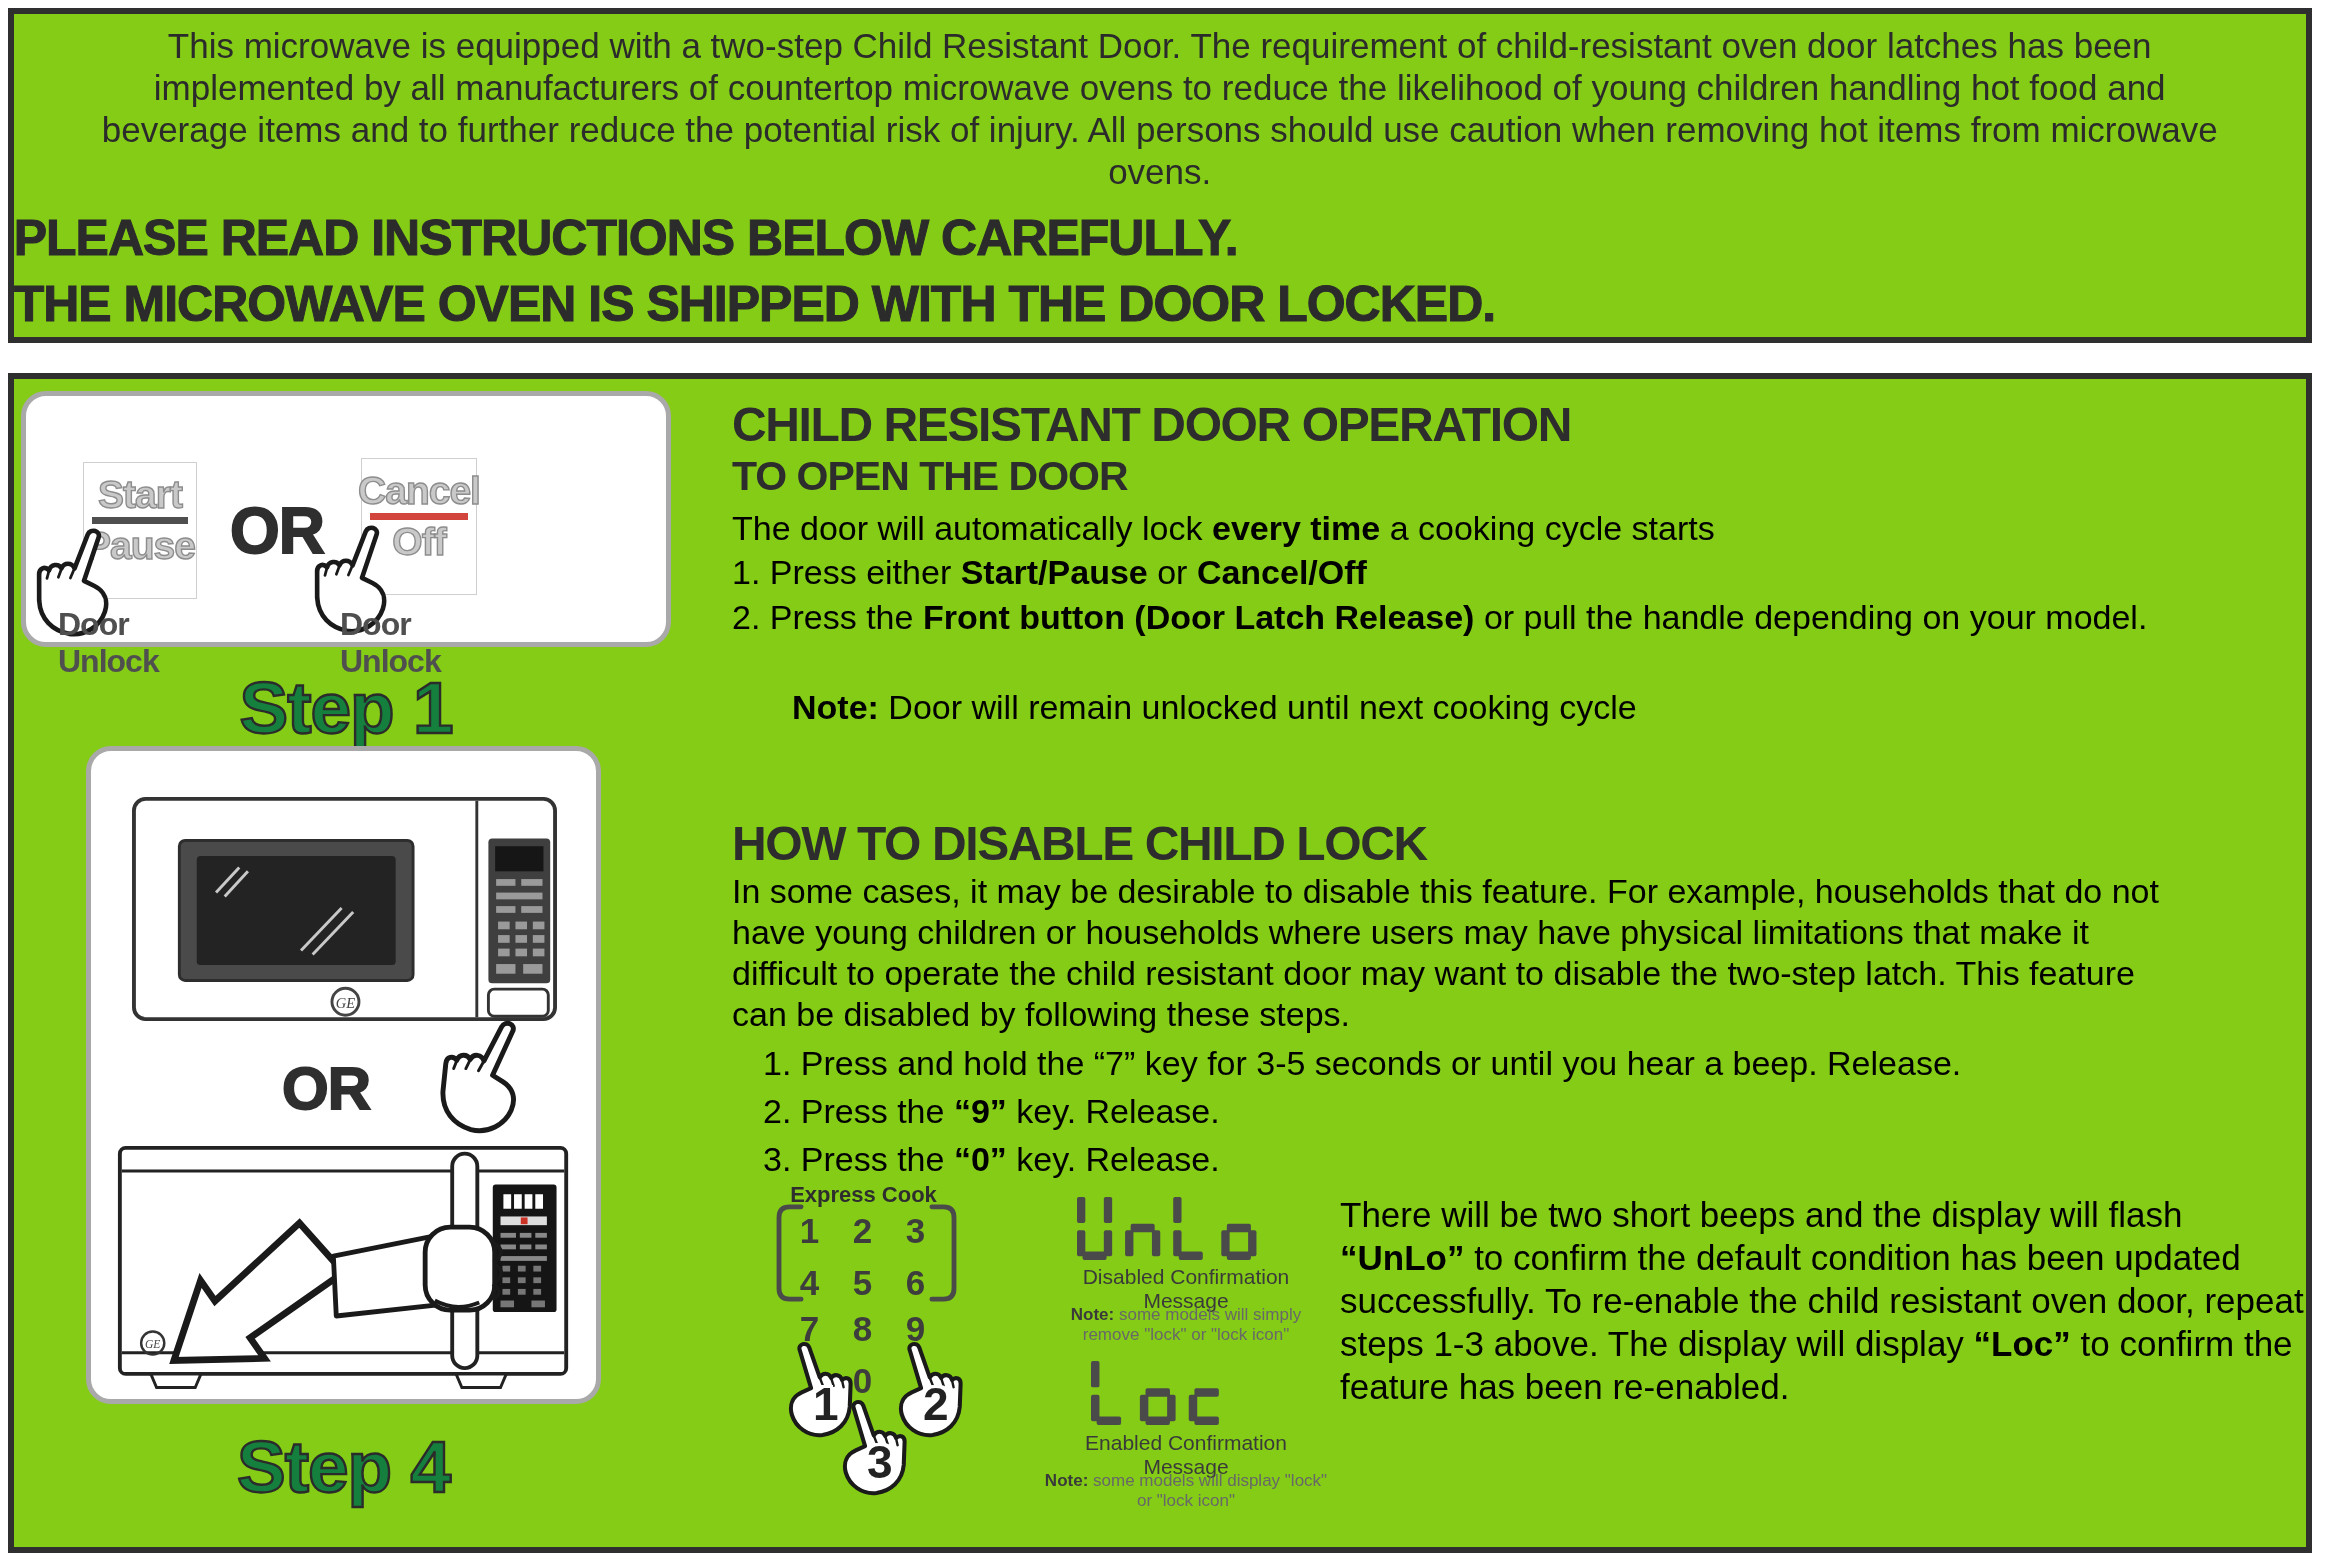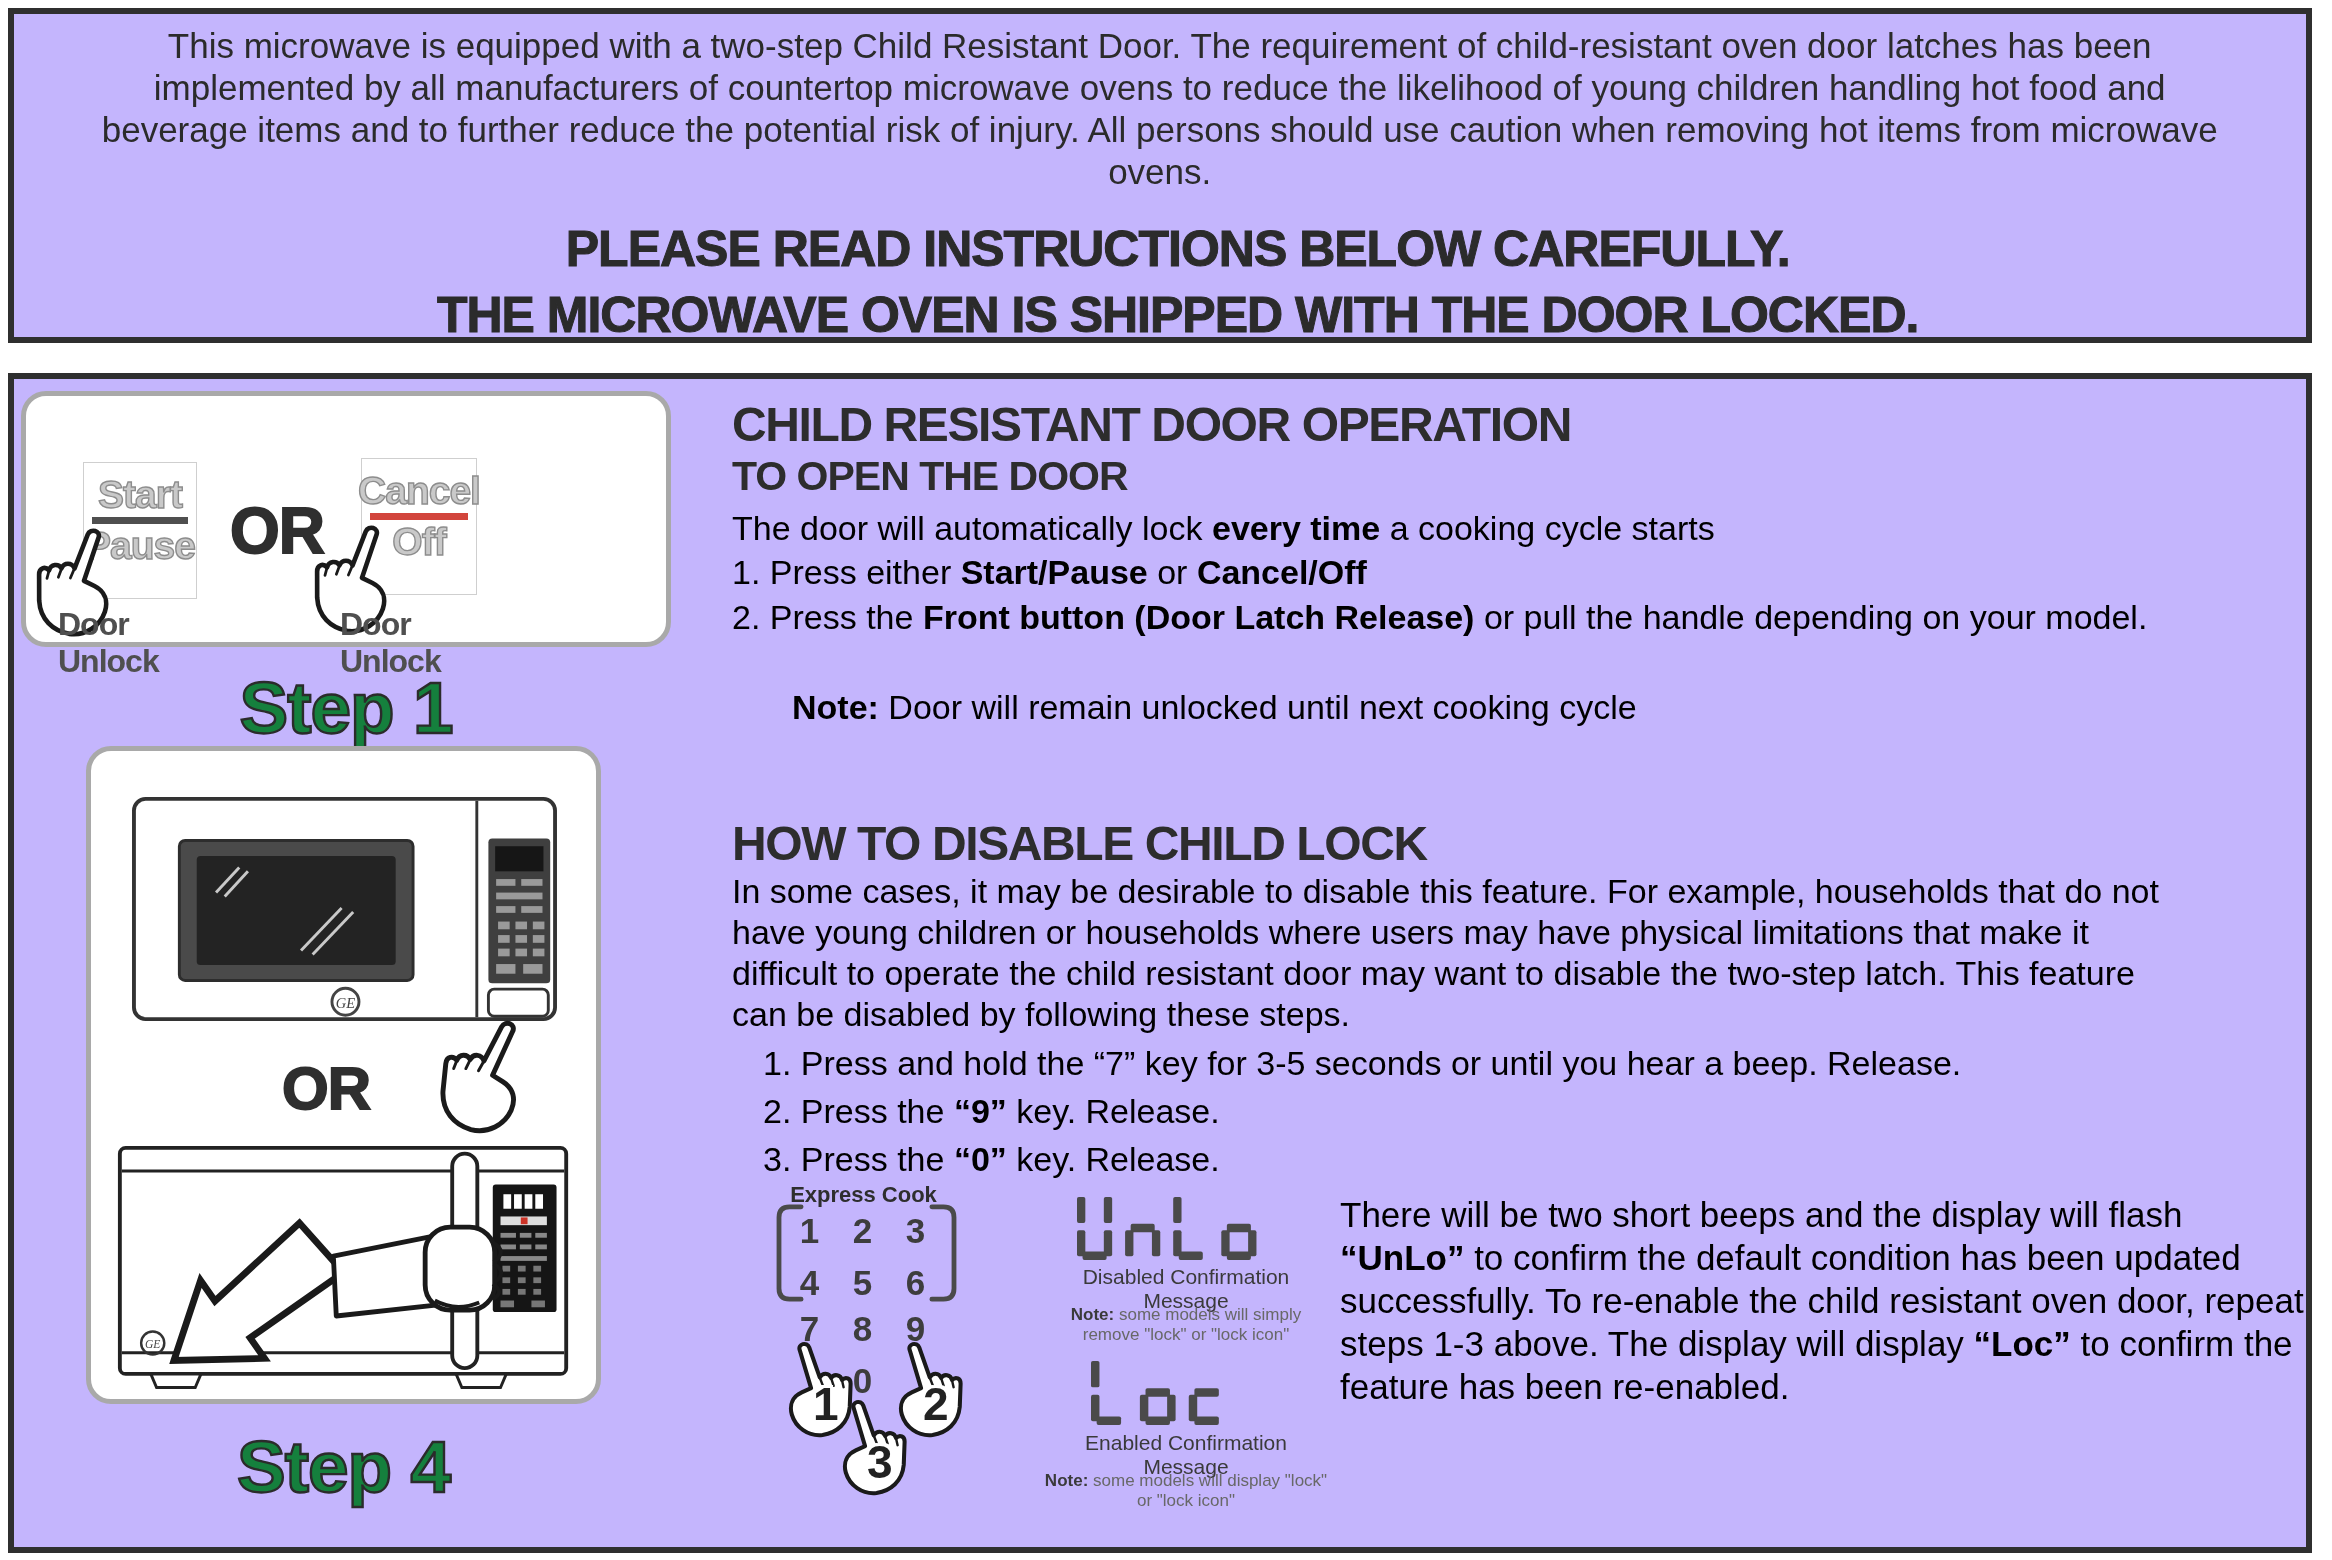--- a/index.html
+++ b/index.html
@@ -1,28 +1,28 @@
 <!DOCTYPE html>
 <html><head>
 <meta charset="utf-8">
 <style>
   html,body { margin:0; padding:0; }
   body {
     width:2333px; height:1560px; position:relative; background:#ffffff;
     font-family:"Liberation Sans", sans-serif; color:#2e2e2e; overflow:hidden;
   }
   .abs { position:absolute; }
-  .box { position:absolute; border:6.8px solid #2f2f2f; box-sizing:border-box; background:#c4b5fd; }
+  .box { position:absolute; border:6.8px solid #2f2f2f; box-sizing:border-box; background:#84cc16; }
   .sr { position:absolute; width:1px; height:1px; overflow:hidden; clip:rect(0 0 0 0); }
 
   
   #top-paragraph { width:2134px; margin:11.6px auto 0; text-align:center;
     font-size:35px; line-height:42px; color:#2b2b2b; }
-  #top-headings { margin-top:23px; text-align:center; font-weight:bold;
-    font-size:50px; line-height:66px; color:#2b2b2b; letter-spacing:-1px;padding-left:36px;
+  #top-headings { margin-top:12px; text-align:left; font-weight:bold;
+    font-size:50px; line-height:66px; color:#2b2b2b; letter-spacing:-1px;
     -webkit-text-stroke:1px #2b2b2b; }
 
   
   .round-panel { position:absolute; border:5.8px solid #a9a9a9; border-radius:25px;
     box-sizing:border-box; background:#fff; }
   .key-btn { position:absolute; background:#fff; border:1.9px solid #cfcfcf;
     display:flex; flex-direction:column; align-items:center; 
     padding:9.7px 3.9px; box-sizing:border-box; }
   .key-word { font-size:39px; font-weight:bold; color:#c9c9c9;
     -webkit-text-stroke:1.4px #8d8d8d; letter-spacing:-1px; }

